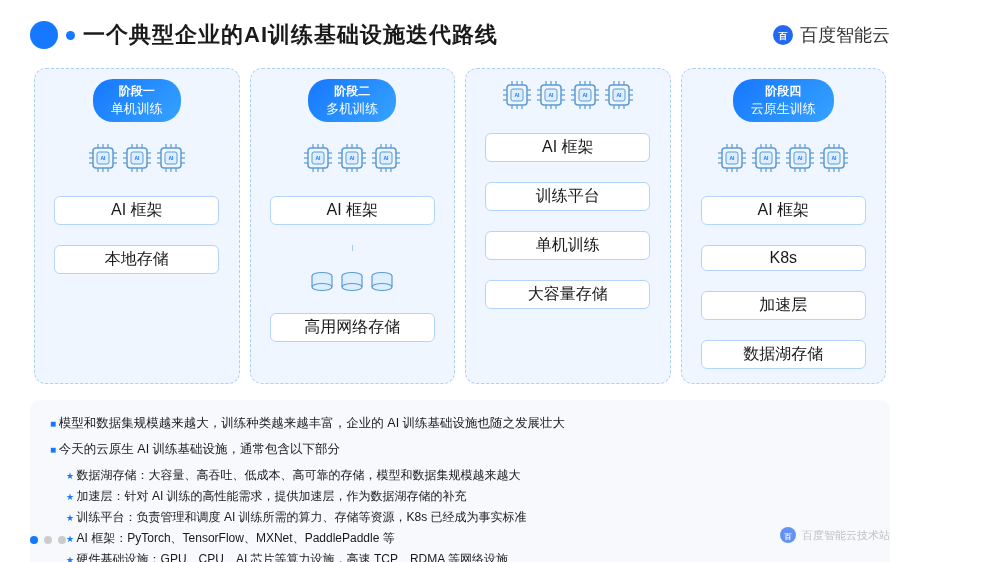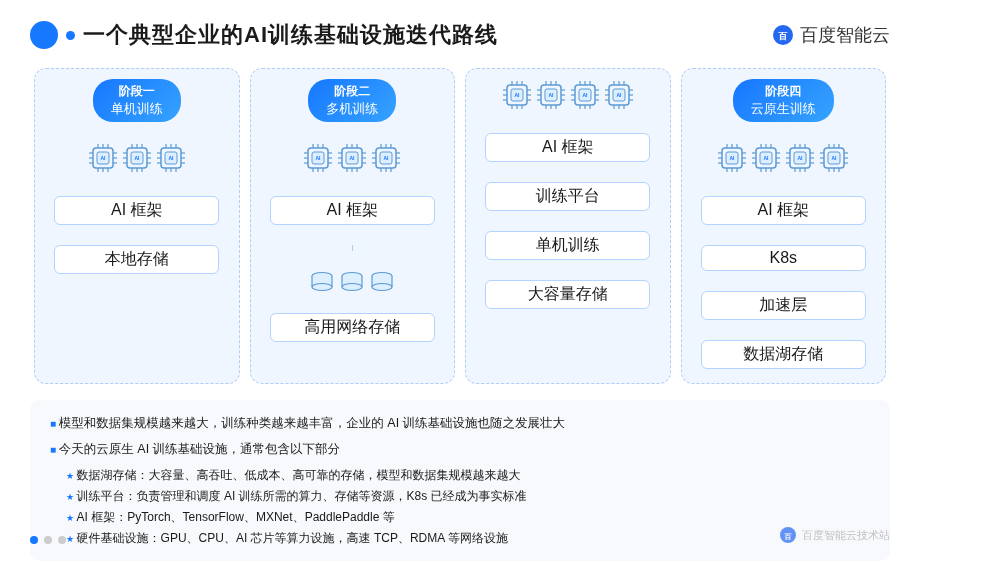--- a/index.html
+++ b/index.html
@@ -530,20 +530,21 @@
       <div class="comp-box">数据湖存储</div>
     </div>
 
   </div>
 
   <div class="bottom-section">
     <div class="bullet-main">模型和数据集规模越来越大，训练种类越来越丰富，企业的 AI 训练基础设施也随之发展壮大</div>
     <div class="bullet-main">今天的云原生 AI 训练基础设施，通常包含以下部分</div>
     <div class="sub-bullets">
       <div class="bullet-sub">数据湖存储：大容量、高吞吐、低成本、高可靠的存储，模型和数据集规模越来越大</div>
+      <div class="bullet-sub">加速层：针对 AI 训练的高性能需求，提供加速层，作为数据湖存储的补充</div>
       <div class="bullet-sub">训练平台：负责管理和调度 AI 训练所需的算力、存储等资源，K8s 已经成为事实标准</div>
       <div class="bullet-sub">AI 框架：PyTorch、TensorFlow、MXNet、PaddlePaddle 等</div>
       <div class="bullet-sub">硬件基础设施：GPU、CPU、AI 芯片等算力设施，高速 TCP、RDMA 等网络设施</div>
     </div>
   </div>
 
   <div class="watermark">
     <svg width="18" height="18" viewBox="0 0 18 18">
       <circle cx="9" cy="9" r="8" fill="#2468f2"></circle>
       <text x="9" y="13" text-anchor="middle" fill="white" font-size="7" font-weight="bold">百</text>

